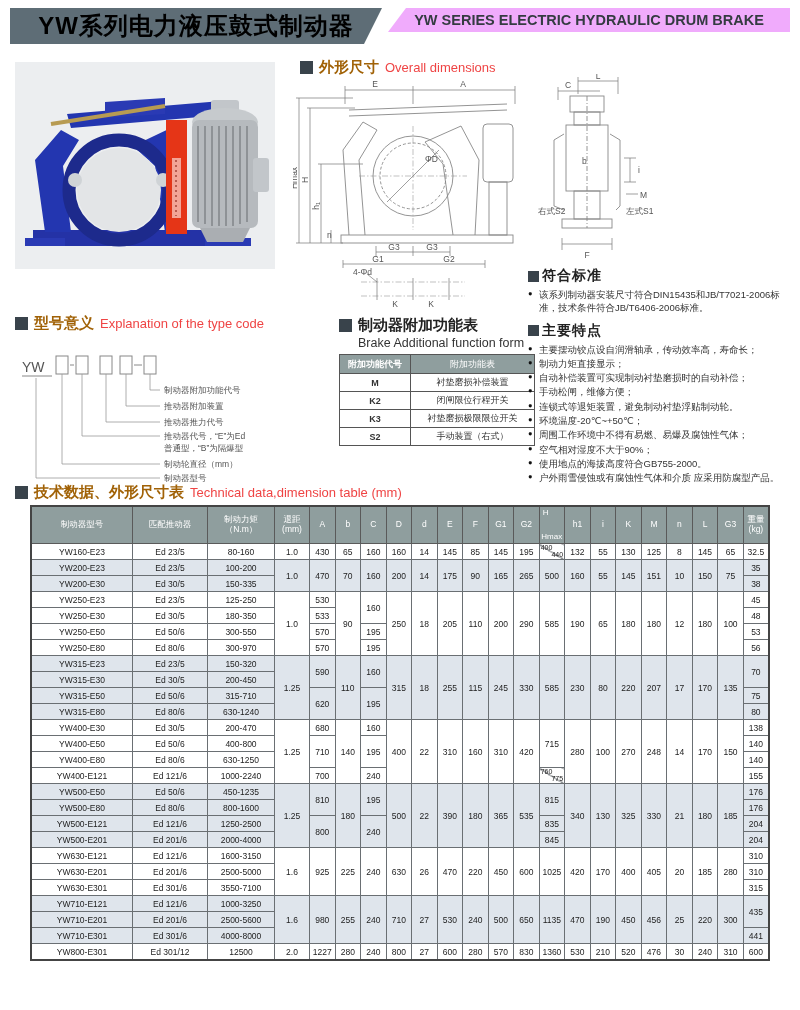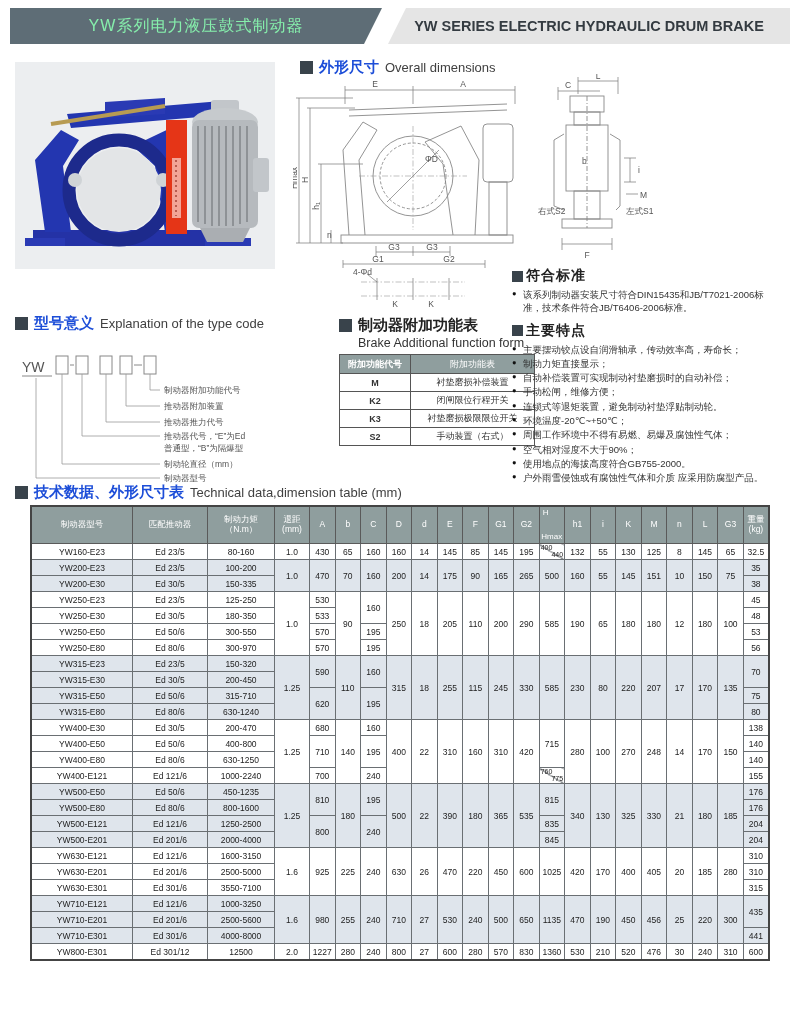--- a/index.html
+++ b/index.html
@@ -4,31 +4,31 @@
 <style>
   html,body{margin:0;padding:0;background:#fff;}
   body{font-family:"Liberation Sans","DejaVu Sans",sans-serif;color:#222;}
   #page{position:relative;width:800px;height:1010px;background:#fff;overflow:hidden;}
 
   
   .banner{position:absolute;top:8px;left:10px;right:10px;height:36px;}
   .banner .left{position:absolute;left:0;top:0;width:372px;height:36px;background:#5e6d76;
     clip-path:polygon(0 0,100% 0,calc(100% - 18px) 100%,0 100%);
     display:flex;align-items:center;justify-content:center;}
-  .banner .left span{color:#86efac;font-weight:normal;font-size:16px;letter-spacing:1px;}
-  .banner .right{position:absolute;left:378px;right:0;top:0;height:36px;background:#e5e5e5;
+  .banner .left span{color:#000000;font-weight:bold;font-size:24px;letter-spacing:1px;}
+  .banner .right{position:absolute;left:378px;right:0;top:0;height:24px;background:#f0abfc;
     clip-path:polygon(18px 0,100% 0,100% 100%,0 100%);
     display:flex;align-items:center;justify-content:center;}
   .banner .right span{color:#343b41;font-weight:bold;font-size:14.5px;}
 
   
   .sec-head{position:absolute;display:flex;align-items:baseline;gap:6px;}
   .sq{display:inline-block;width:13px;height:13px;background:#39434b;align-self:center;}
-  .sec-head .cn{font-size:15px;font-weight:bold;color:#1d4ed8;}
-  .sec-head .en{font-size:13px;color:#404040;}
+  .sec-head .cn{font-size:15px;font-weight:bold;color:#a16207;}
+  .sec-head .en{font-size:13px;color:#ef4444;}
 
   .mini-head{display:flex;align-items:center;gap:3px;margin:7px 0 3px 0;}
   .sq2{display:inline-block;width:11px;height:11px;background:#39434b;}
   .mini-head span.t{font-size:14px;font-weight:bold;color:#222;letter-spacing:1px;}
 
   ul.blist{list-style:none;margin:0;padding:0;}
   ul.blist li{position:relative;padding-left:11px;font-size:9.5px;line-height:1.4;color:#333;margin-bottom:1px;}
   ul.blist li::before{content:"●";position:absolute;left:0;top:1px;font-size:7.5px;color:#111;}
 
   
@@ -54,21 +54,21 @@
   th.diag{background-image:linear-gradient(to top right,transparent calc(50% - .5px),#e8e8e8 calc(50% - .5px),#e8e8e8 calc(50% + .5px),transparent calc(50% + .5px));}
   th.diag .dt{font-size:8px;top:2px;left:3px;} th.diag .db{font-size:8px;bottom:2px;right:2px;}
 
   
   svg text{font-family:"Liberation Sans","DejaVu Sans",sans-serif;}
   .dim{stroke:#777;stroke-width:.7;fill:none;}
   .bodyline{stroke:#888;stroke-width:.9;fill:none;}
   .cl{stroke:#999;stroke-width:.6;fill:none;stroke-dasharray:6 2 1.5 2;}
   .lbl{fill:#555;font-size:8.5px;}
 
-  .rightcol{position:absolute;left:512px;top:260px;width:268px;}
+  .rightcol{position:absolute;left:528px;top:260px;width:268px;}
 </style>
 </head>
 <body>
 
 <div id="page">
 
   <div class="banner">
     <div class="left">
       <span>YW系列电力液压鼓式制动器</span>
     </div>

